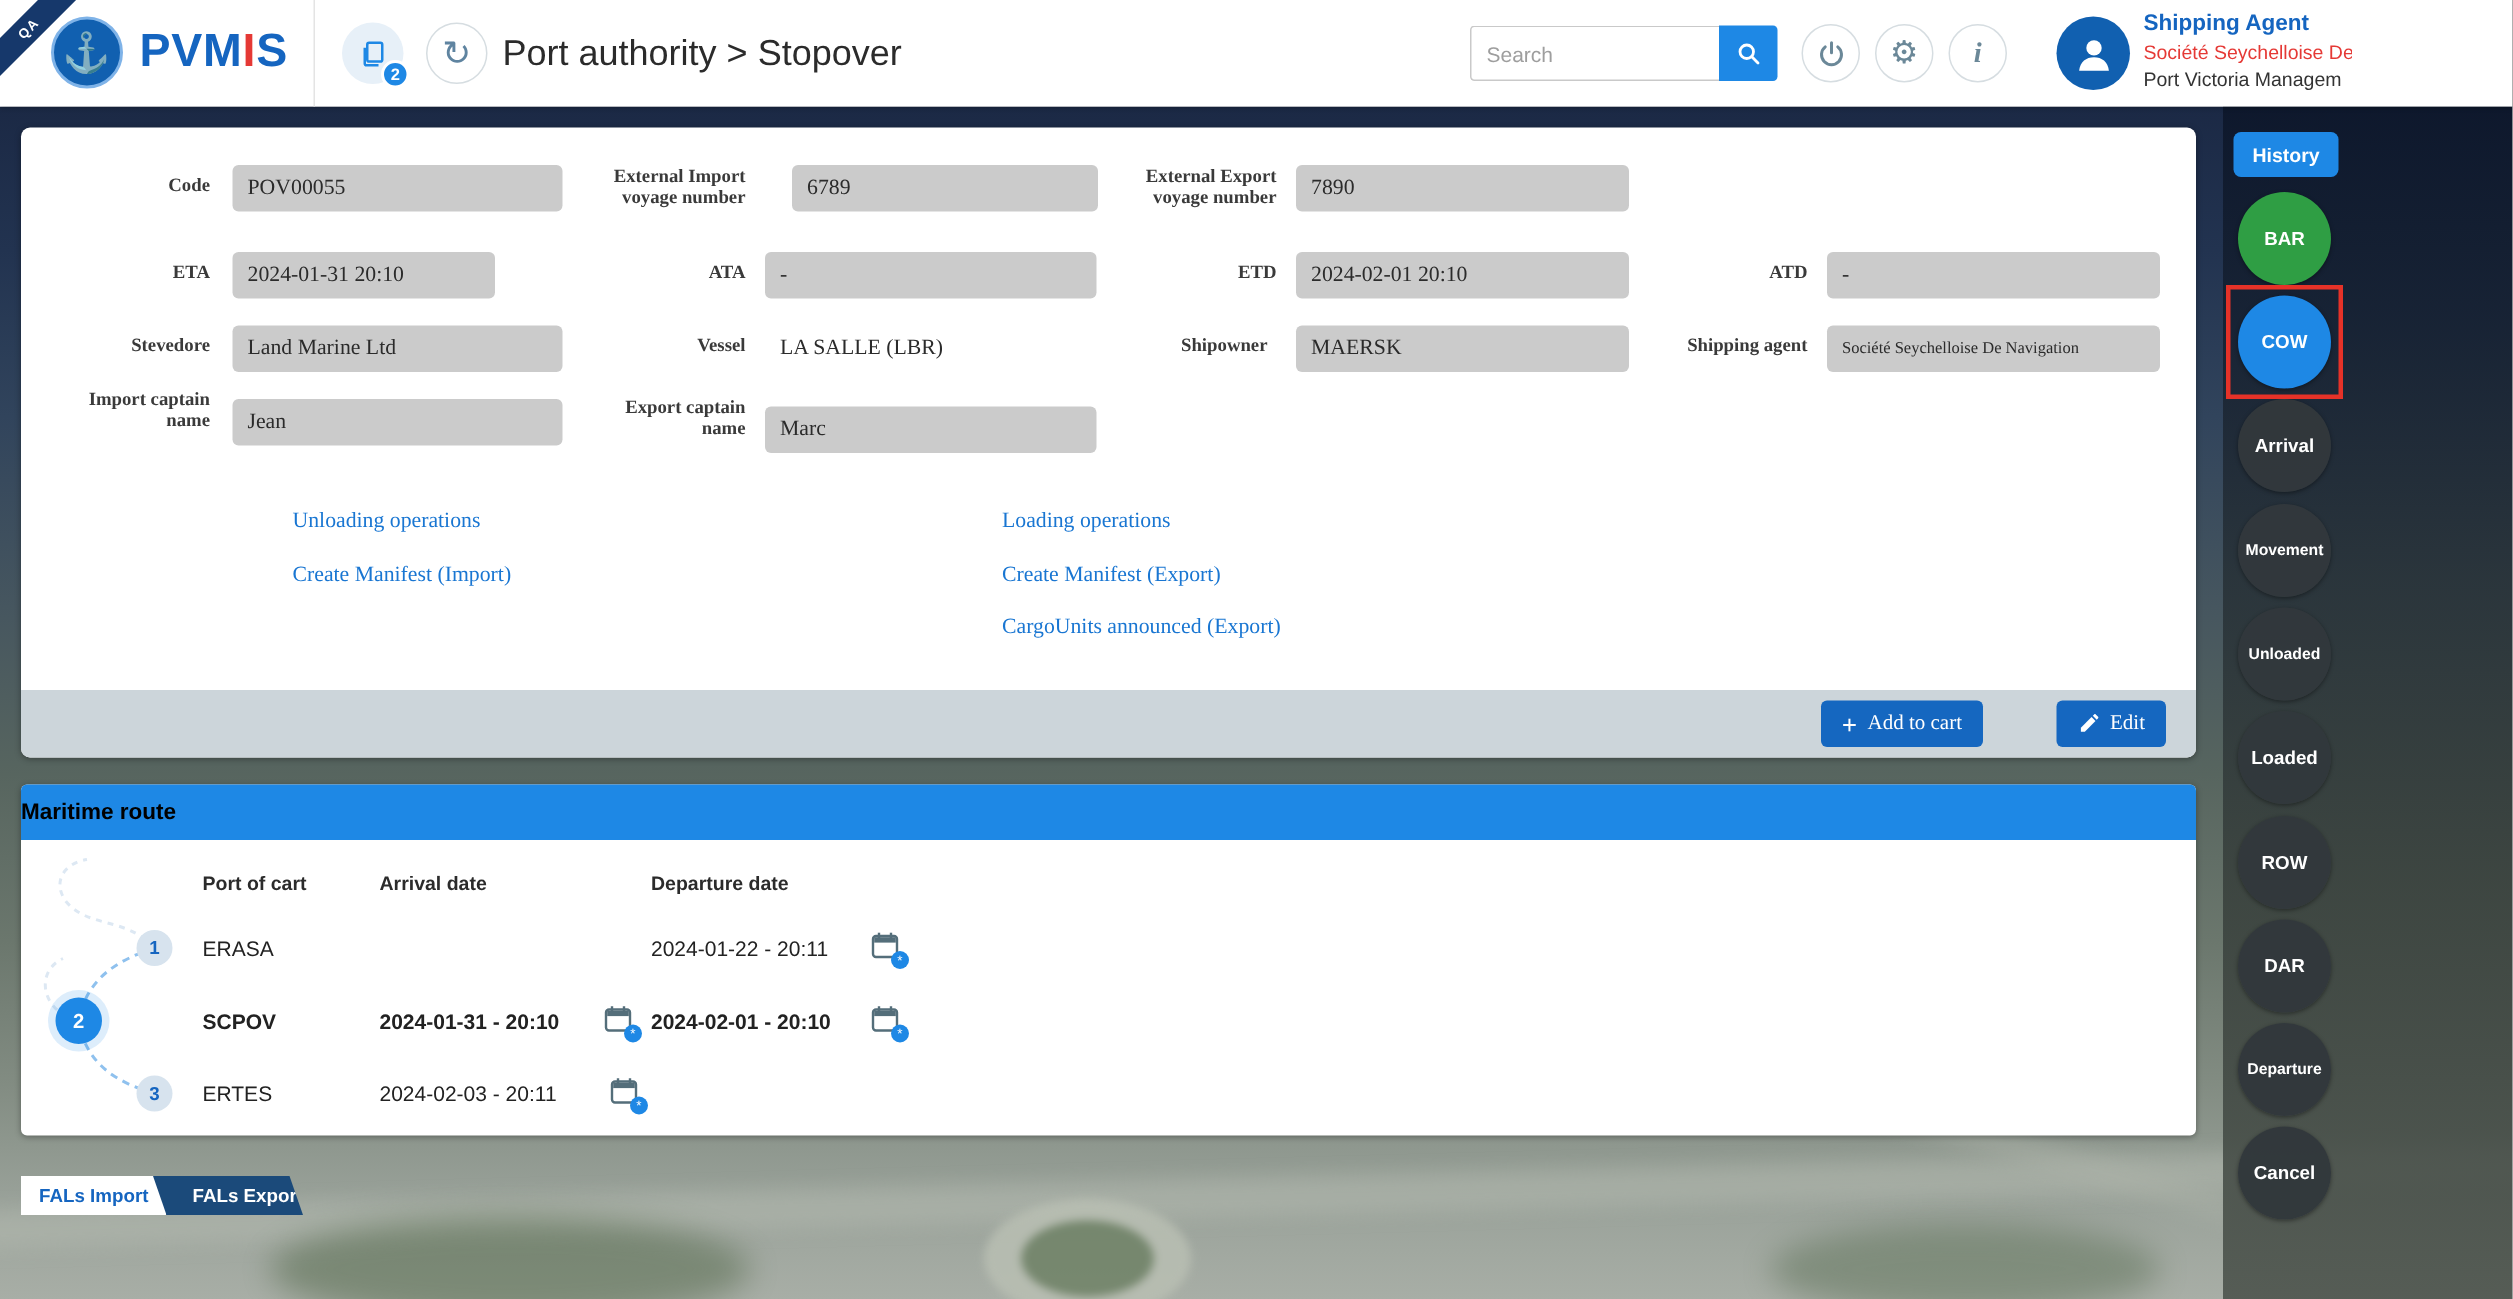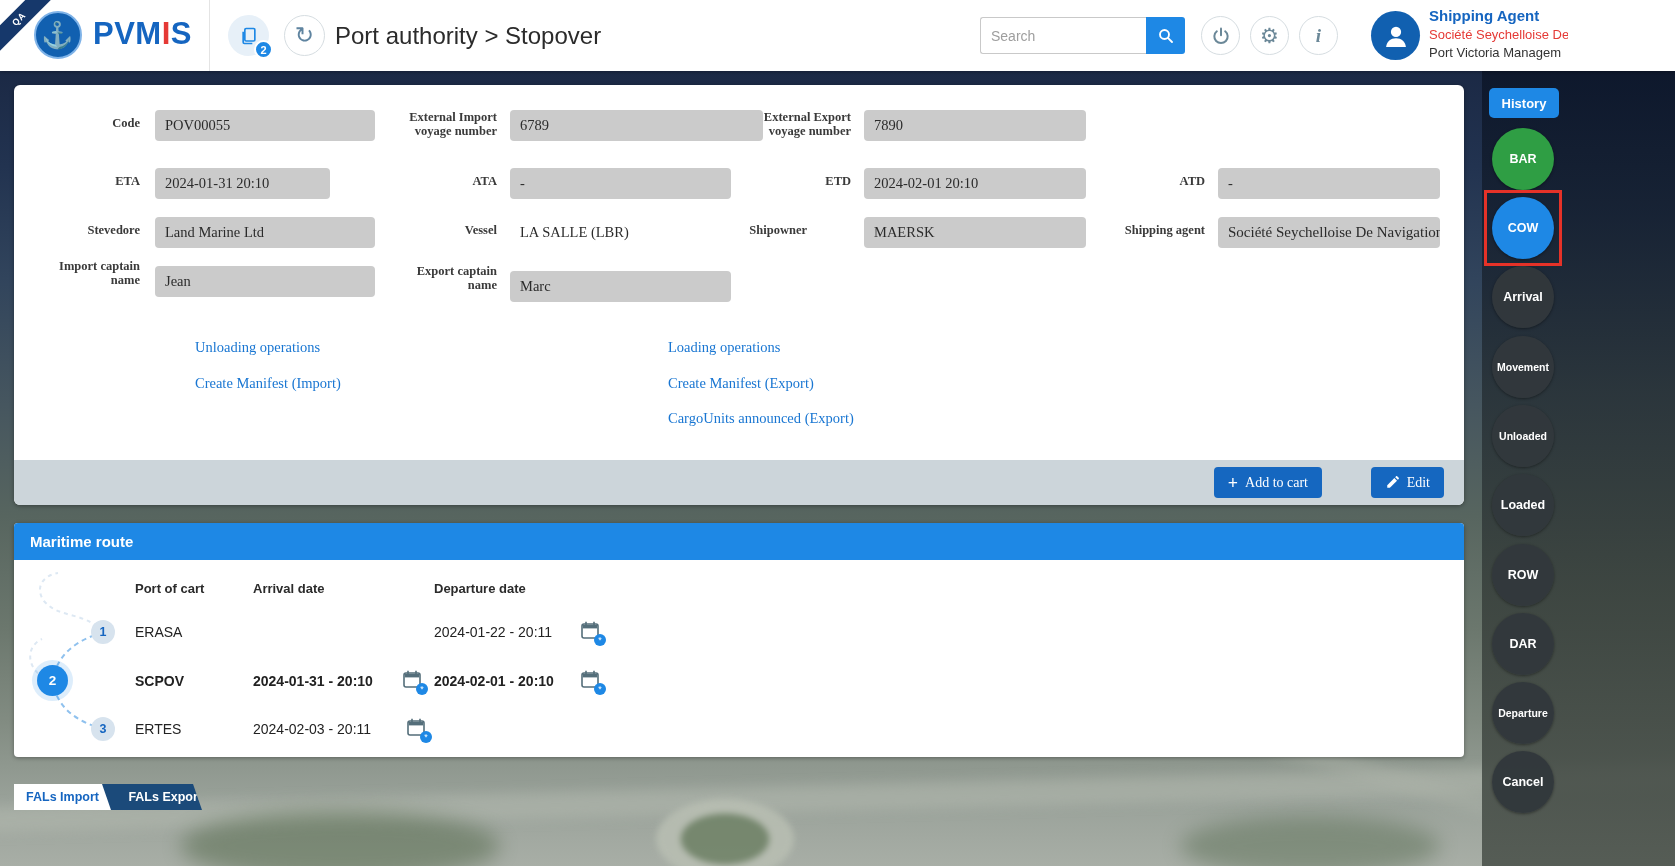--- a/index.html
+++ b/index.html
@@ -54,34 +54,34 @@
   .user-role { font-size:15px; font-weight:bold; color:#1565c0; line-height:20px; }
   .user-company { font-size:13px; color:#e53935; line-height:18px; }
   .user-org { font-size:13px; color:#333; line-height:18px; }
 
   
   #card1 { position:absolute; left:14px; top:85px; width:1450px; height:420px; background:#fff;
            border-radius:6px; box-shadow:0 1px 4px rgba(0,0,0,.35); z-index:4;font-family:Liberation Serif, serif; }
   .lbl { position:absolute; width:110px; text-align:right; font-size:12.5px; font-weight:bold; color:#3a3a3a; line-height:13.5px; }
   .inp { position:absolute; height:31px; line-height:31px; background:#cbcbcb; border-radius:4px; padding:0 10px;
          font-size:14.5px; color:#2b2b2b; overflow:hidden; white-space:nowrap; }
-  .inp.small { font-size:15px; }
+  .inp.small { font-size:11px; }
   .plain-val { position:absolute; font-size:14.5px; color:#2b2b2b; }
   .lnk { position:absolute; font-size:14.5px; color:#1976d2; cursor:pointer; }
   .action-bar { position:absolute; left:0; bottom:0; width:100%; height:45px; background:#ccd5da; border-radius:0 0 6px 6px; }
   .btn-blue { position:absolute; top:7px; height:31px; background:#1567c0; color:#fff; font-size:14px; border:none;
               border-radius:4px; display:flex; align-items:center; gap:7px; padding:0 14px; cursor:pointer;
               font-family:inherit; }
   .btn-blue .plus { font-size:18px; font-weight:bold; line-height:1; }
 
   
   #card2 { position:absolute; left:14px; top:523px; width:1450px; height:234px; background:#fff;
            border-radius:4px; box-shadow:0 1px 4px rgba(0,0,0,.35); z-index:4; }
-  .mr-header { height:37px; background:#1e88e5; border-radius:4px 4px 0 0; color:#ffffff; font-weight:bold;
-               font-size:15px; line-height:37px; padding-left:16px; }
+  .mr-header { height:37px; background:#1e88e5; border-radius:4px 4px 0 0; color:#000000; font-weight:bold;
+               font-size:15px; line-height:37px; }
   .mr-col { position:absolute; font-size:13px; font-weight:bold; color:#2b2b2b; }
   .mr-cell { position:absolute; font-size:14px; color:#222; }
   .mr-cell.bold { font-weight:bold; }
   .mr-num { position:absolute; border-radius:50%; display:flex; align-items:center; justify-content:center;
             font-weight:bold; cursor:pointer; z-index:2; }
   .mr-num.minor { width:24px; height:24px; background:#d7e3ee; color:#1565c0; font-size:12.5px; }
   .mr-num.major { width:31px; height:31px; background:#1e88e5; color:#fff; font-size:13.5px;
                   box-shadow:0 0 0 5px rgba(30,136,229,.15); }
   .cal { position:absolute; width:20px; height:20px; cursor:pointer; }
   .cal .star { position:absolute; right:-6px; bottom:-6px; width:12px; height:12px; border-radius:50%;
@@ -182,38 +182,38 @@
       <div class="user-company">Société Seychelloise De</div>
       <div class="user-org">Port Victoria Managem</div>
     </div>
   </div>
 
   <div id="card1">
 
     <div class="lbl" style="left:16px;top:32px">Code</div>
     <div class="inp" style="left:141px;top:25px;width:220px">POV00055</div>
     <div class="lbl" style="left:373px;top:26px">External Import voyage number</div>
-    <div class="inp" style="left:496px;top:25px;width:253px">6789</div>
+    <div class="inp" style="left:514px;top:25px;width:204px">6789</div>
     <div class="lbl" style="left:727px;top:26px">External Export voyage number</div>
     <div class="inp" style="left:850px;top:25px;width:222px">7890</div>
 
     <div class="lbl" style="left:16px;top:90px">ETA</div>
     <div class="inp" style="left:141px;top:83px;width:175px">2024-01-31 20:10</div>
     <div class="lbl" style="left:373px;top:90px">ATA</div>
     <div class="inp" style="left:496px;top:83px;width:221px">-</div>
     <div class="lbl" style="left:727px;top:90px">ETD</div>
     <div class="inp" style="left:850px;top:83px;width:222px">2024-02-01 20:10</div>
     <div class="lbl" style="left:1081px;top:90px">ATD</div>
     <div class="inp" style="left:1204px;top:83px;width:222px">-</div>
 
     <div class="lbl" style="left:16px;top:139px">Stevedore</div>
     <div class="inp" style="left:141px;top:132px;width:220px">Land Marine Ltd</div>
     <div class="lbl" style="left:373px;top:139px">Vessel</div>
     <div class="plain-val" style="left:506px;top:139px">LA SALLE (LBR)</div>
-    <div class="lbl" style="left:683px;top:139px">Shipowner</div>
+    <div class="lbl" style="left:721px;top:139px">Shipowner</div>
     <div class="inp" style="left:850px;top:132px;width:222px">MAERSK</div>
     <div class="lbl" style="left:1081px;top:139px">Shipping agent</div>
     <div class="inp small" style="left:1204px;top:132px;width:222px">Société Seychelloise De Navigation</div>
 
     <div class="lbl" style="left:16px;top:175px">Import captain name</div>
     <div class="inp" style="left:141px;top:181px;width:220px">Jean</div>
     <div class="lbl" style="left:373px;top:180px">Export captain name</div>
     <div class="inp" style="left:496px;top:186px;width:221px">Marc</div>
 
     <div class="lnk" style="left:181px;top:254px">Unloading operations</div>

